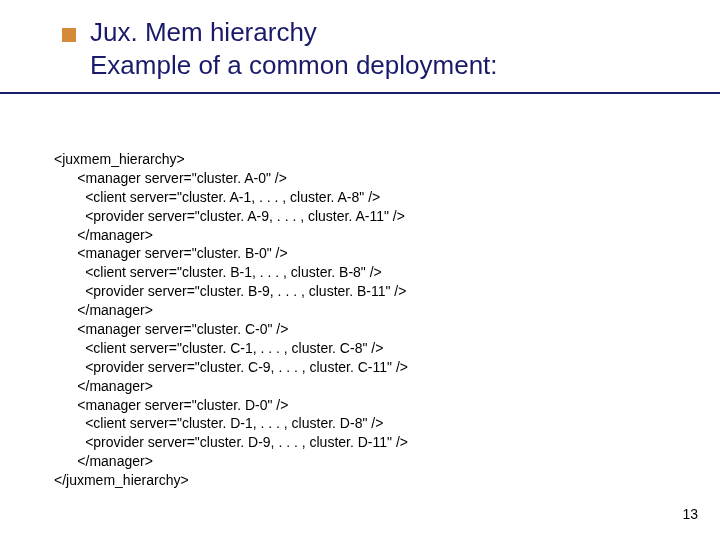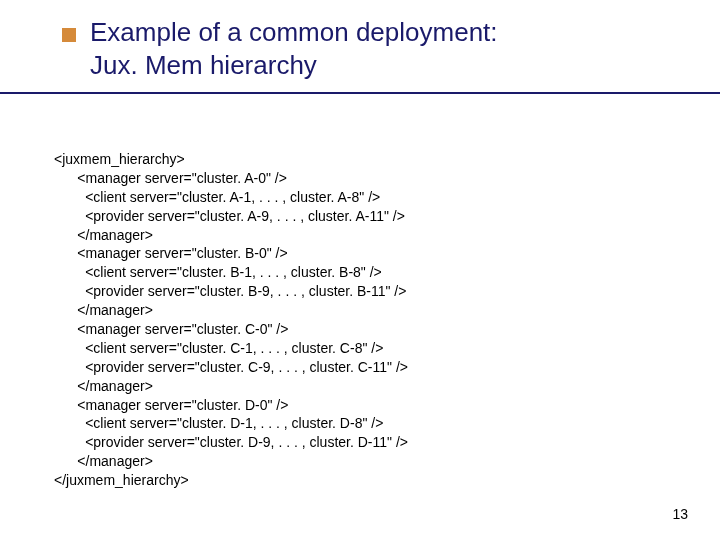--- a/index.html
+++ b/index.html
@@ -47,33 +47,33 @@
     left: 54px;
     font-family: Verdana, Arial, sans-serif;
     font-size: 14px;
     line-height: 1.35;
     color: #000;
     white-space: pre;
   }
   .page-num {
     position: absolute;
     bottom: 18px;
-    right: 32px;
+    right: 22px;
     font-size: 14px;
     color: #000;
   }
 </style>
 </head>
 <body>
 
 <div class="bullet"></div>
 
 <div class="title-area">
+  <div class="title-text">Jux. Mem hierarchy</div>
   <div class="title-text">Example of a common deployment:</div>
-  <div class="title-text">Jux. Mem hierarchy</div>
 </div>
 
 <div class="title-rule"></div>
 
 <div class="code-block"><span>&lt;juxmem_hierarchy&gt;</span>
       <span>&lt;manager server="cluster. A-0" /&gt;</span>
         <span>&lt;client server="cluster. A-1, . . . , cluster. A-8" /&gt;</span>
         <span>&lt;provider server="cluster. A-9, . . . , cluster. A-11" /&gt;</span>
       <span>&lt;/manager&gt;</span>
       <span>&lt;manager server="cluster. B-0" /&gt;</span>

